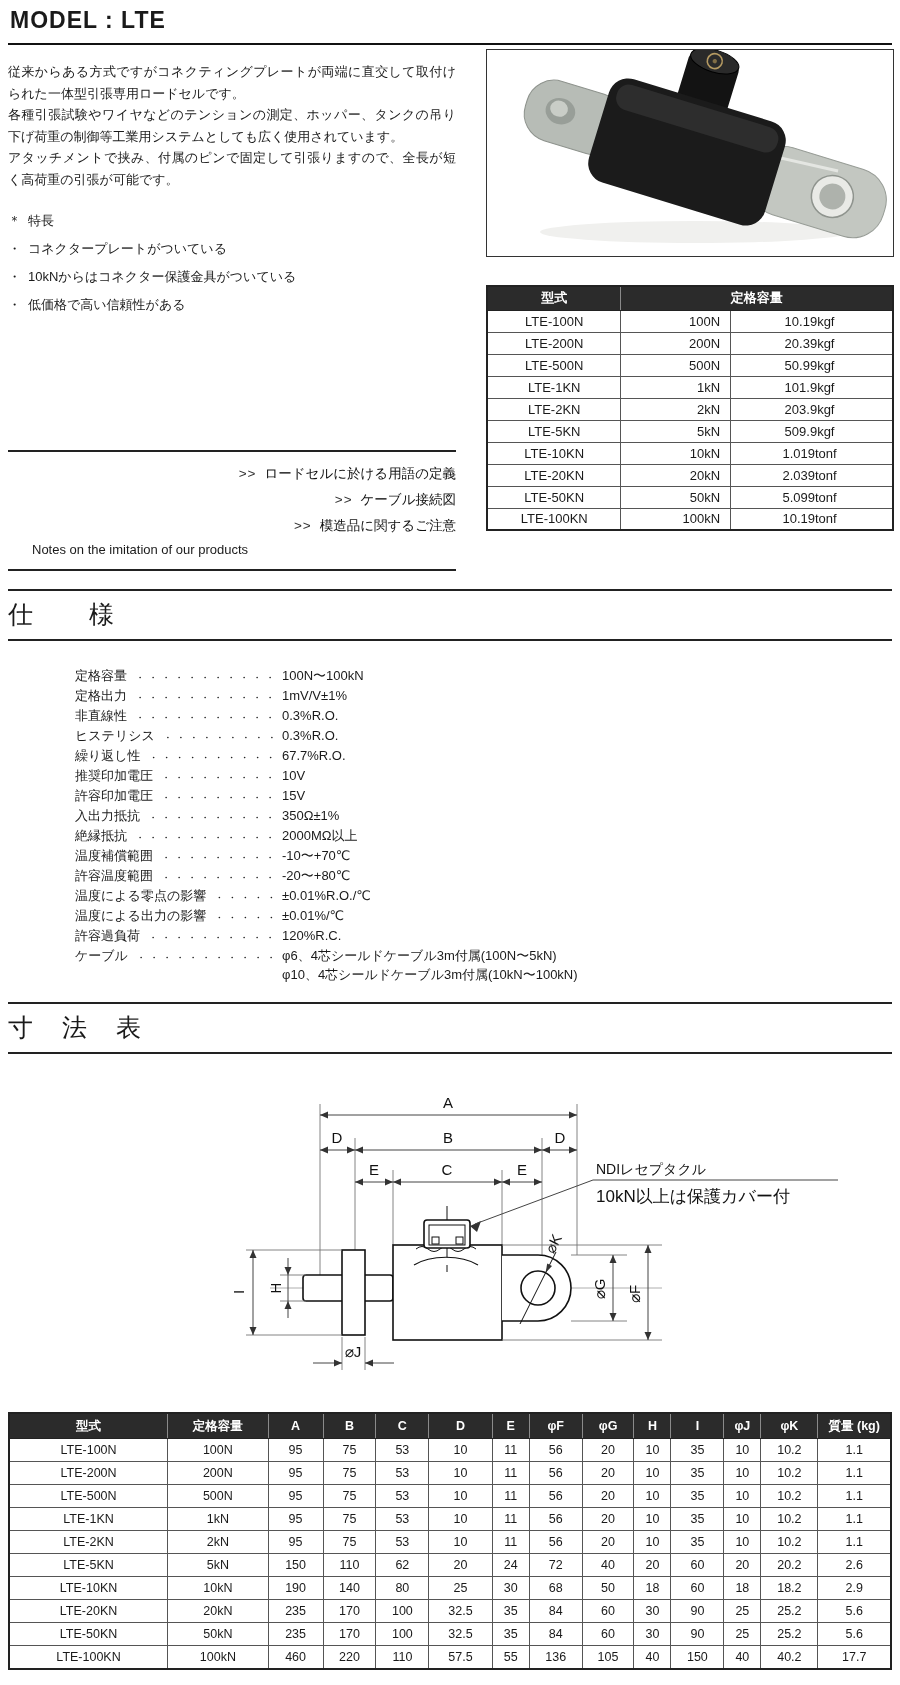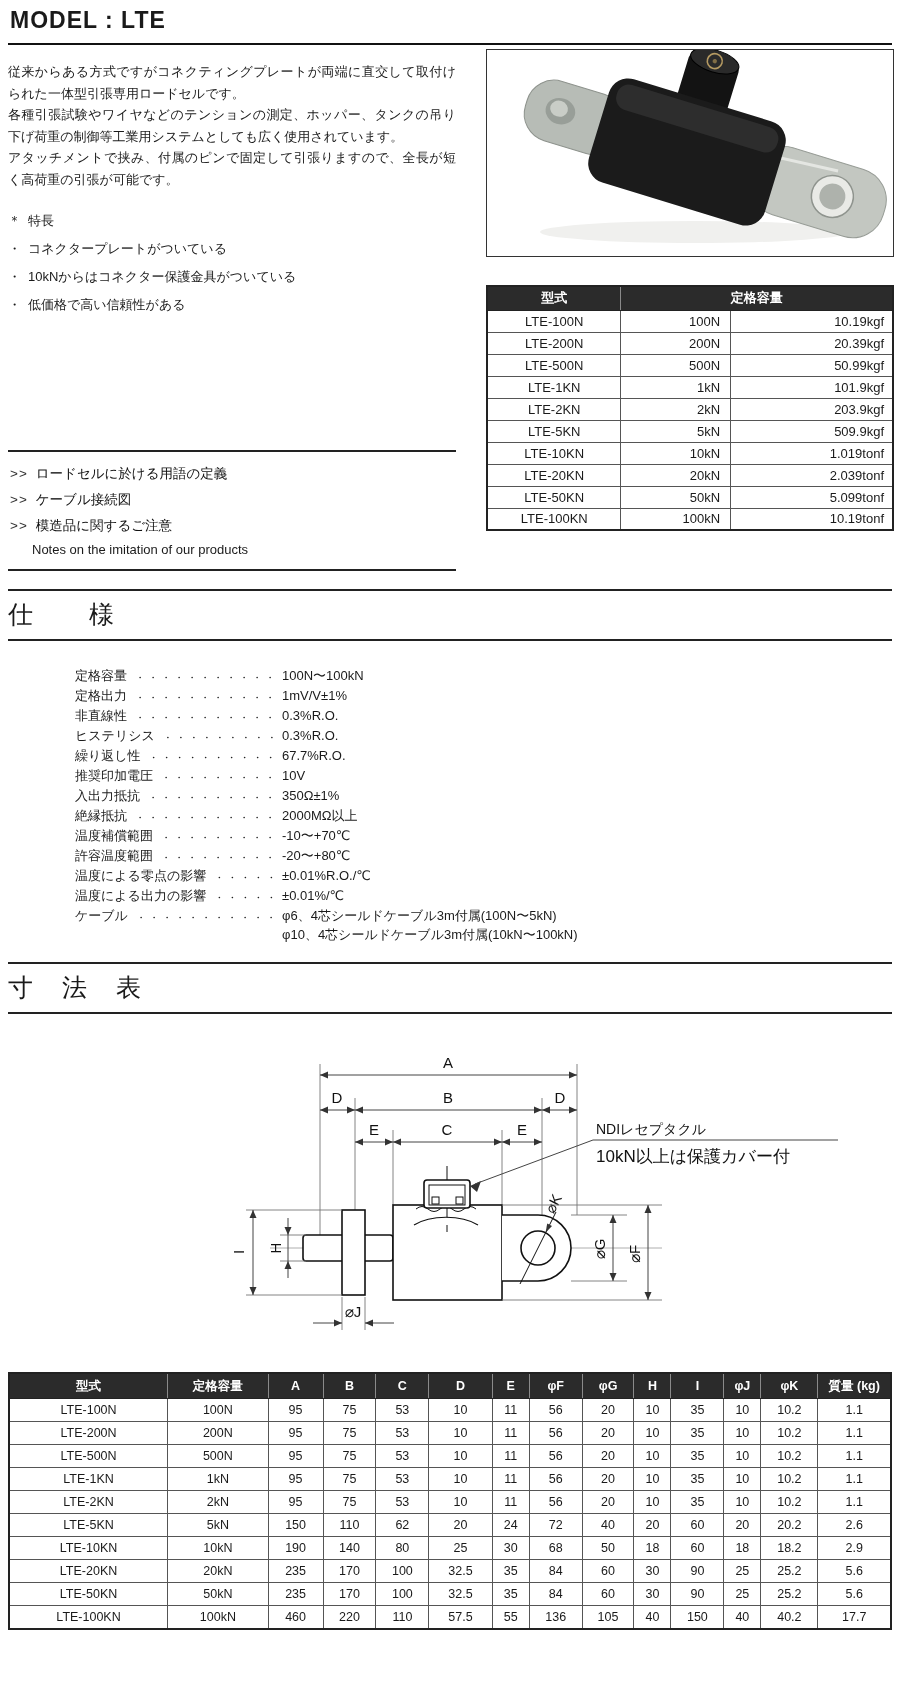--- a/index.html
+++ b/index.html
@@ -25,38 +25,38 @@
   .intro p { font-size:13px; line-height:21.5px; text-align:justify; }
   .features { margin-top:17px; font-size:13px; }
   .features-heading { line-height:28px; }
   .feature-row { line-height:28px; }
   .feature-bullet { margin-right:7px; }
 
   .links-block {
     margin-top:131px; border-top:2px solid #222; border-bottom:2px solid #222;
     padding:9px 0 8px 2px; font-size:13.5px;
   }
-  .link-row { line-height:26px; }
+  .link-row { line-height:26px;text-align:right; }
   .link-marker { color:#333; margin-right:8px; letter-spacing:1px; }
   .link-label { color:#111; text-decoration:none; cursor:pointer; }
   .links-note { line-height:22px; padding-left:22px; font-size:13px; }
 
   .photo-box { border:1px solid #333; background:#fff; height:208px; }
 
   
   table { border-collapse:collapse; }
   .cap-table { width:100%; margin-top:28px; border:2px solid #222; font-size:13px; }
   .cap-table th {
     background:#2b2b2b; color:#fff; font-weight:bold; height:24px;
     border:1px solid #8a8a8a; border-top:1px solid #2b2b2b; border-bottom:1px solid #222;
   }
   .cap-table td { border:1px solid #555; height:22px; padding:0 4px; background:#fff; }
   .cap-table td.c-model { text-align:center; width:33%; }
   .cap-table td.c-n { text-align:right; width:27%; padding-right:10px; }
-  .cap-table td.c-kgf { text-align:right; width:40%; padding-right:8px; }
+  .cap-table td.c-kgf { text-align:center; width:40%; padding-right:8px; }
 
   
   .section-head {
     margin-top:18px; border-top:2px solid #222; border-bottom:2px solid #222;
     text-align:left; font-size:25px; padding:7px 0 8px 0; letter-spacing:2px;
   }
 
   
   .specs { margin:25px 0 0 28px; font-size:13px; }
   .spec-row { display:flex; line-height:19px; }
@@ -263,20 +263,29 @@
       <div class="spec-left">
         <span>推奨印加電圧</span><span class="spec-dots">・・・・・・・・・</span>
       </div>
       <div class="spec-value">
         <div>10V</div>
         <div></div>
       </div>
     </div>
       <div class="spec-row">
       <div class="spec-left">
+        <span>許容印加電圧</span><span class="spec-dots">・・・・・・・・・</span>
+      </div>
+      <div class="spec-value">
+        <div>15V</div>
+        <div></div>
+      </div>
+    </div>
+      <div class="spec-row">
+      <div class="spec-left">
         <span>入出力抵抗</span><span class="spec-dots">・・・・・・・・・・</span>
       </div>
       <div class="spec-value">
         <div>350Ω±1%</div>
         <div></div>
       </div>
     </div>
       <div class="spec-row">
       <div class="spec-left">
         <span>絶縁抵抗</span><span class="spec-dots">・・・・・・・・・・・</span>
@@ -312,20 +321,29 @@
         <div>±0.01%R.O./℃</div>
         <div></div>
       </div>
     </div>
       <div class="spec-row">
       <div class="spec-left">
         <span>温度による出力の影響</span><span class="spec-dots">・・・・・</span>
       </div>
       <div class="spec-value">
         <div>±0.01%/℃</div>
+        <div></div>
+      </div>
+    </div>
+      <div class="spec-row">
+      <div class="spec-left">
+        <span>許容過負荷</span><span class="spec-dots">・・・・・・・・・・</span>
+      </div>
+      <div class="spec-value">
+        <div>120%R.C.</div>
         <div></div>
       </div>
     </div>
       <div class="spec-row">
       <div class="spec-left">
         <span>ケーブル</span><span class="spec-dots">・・・・・・・・・・・</span>
       </div>
       <div class="spec-value">
         <div>φ6、4芯シールドケーブル3m付属(100N〜5kN)</div>
         <div>φ10、4芯シールドケーブル3m付属(10kN〜100kN)</div>

